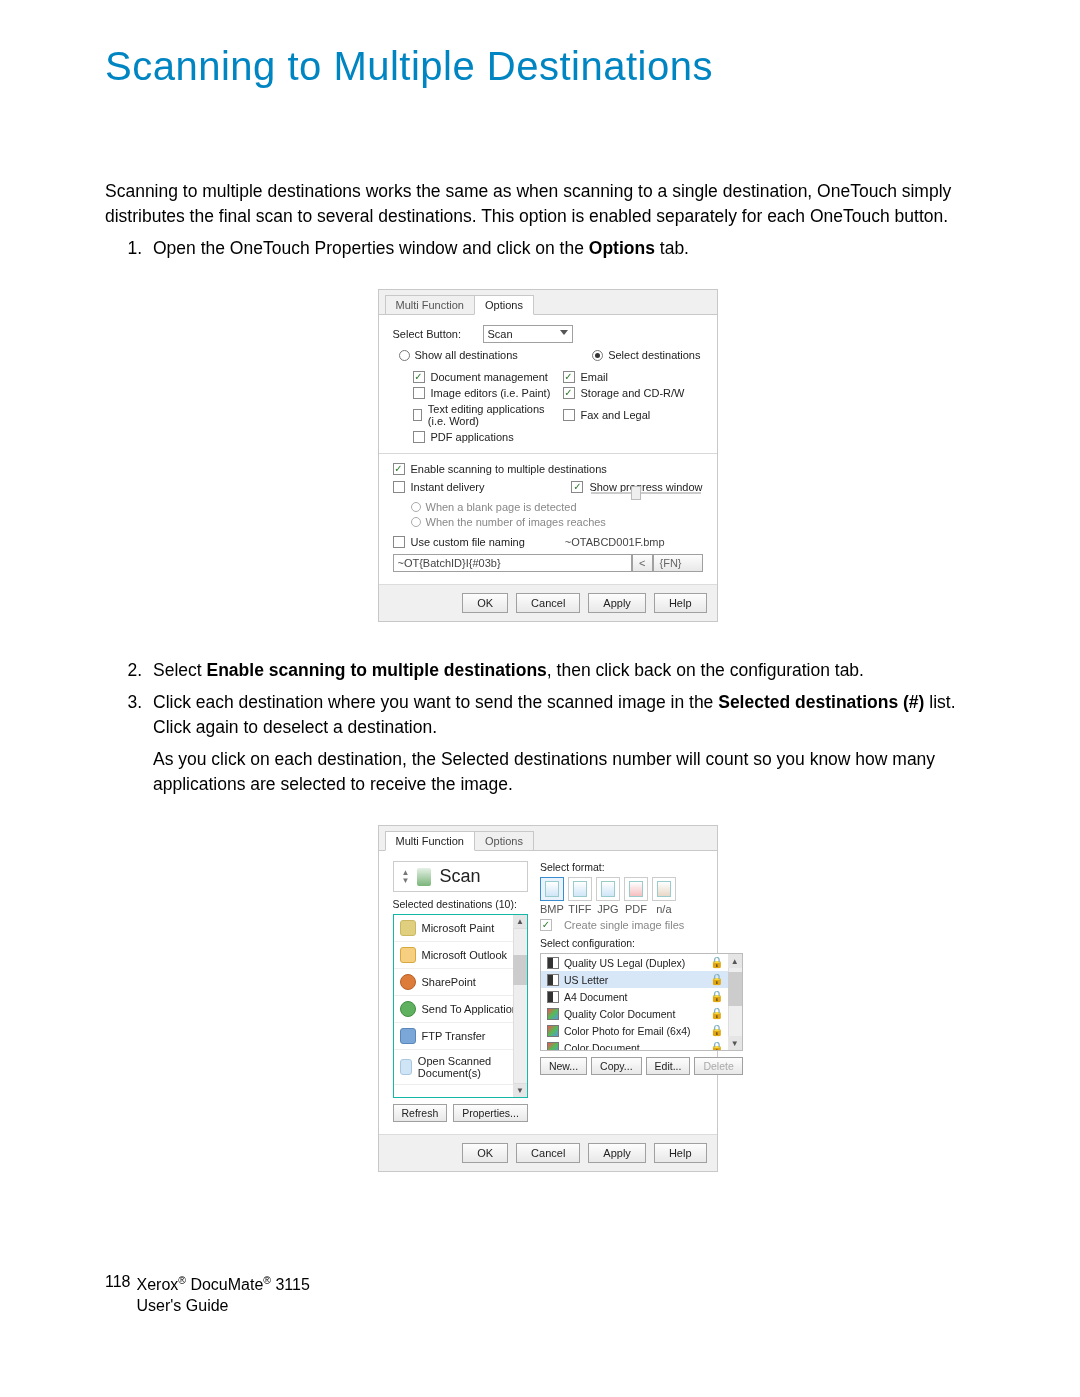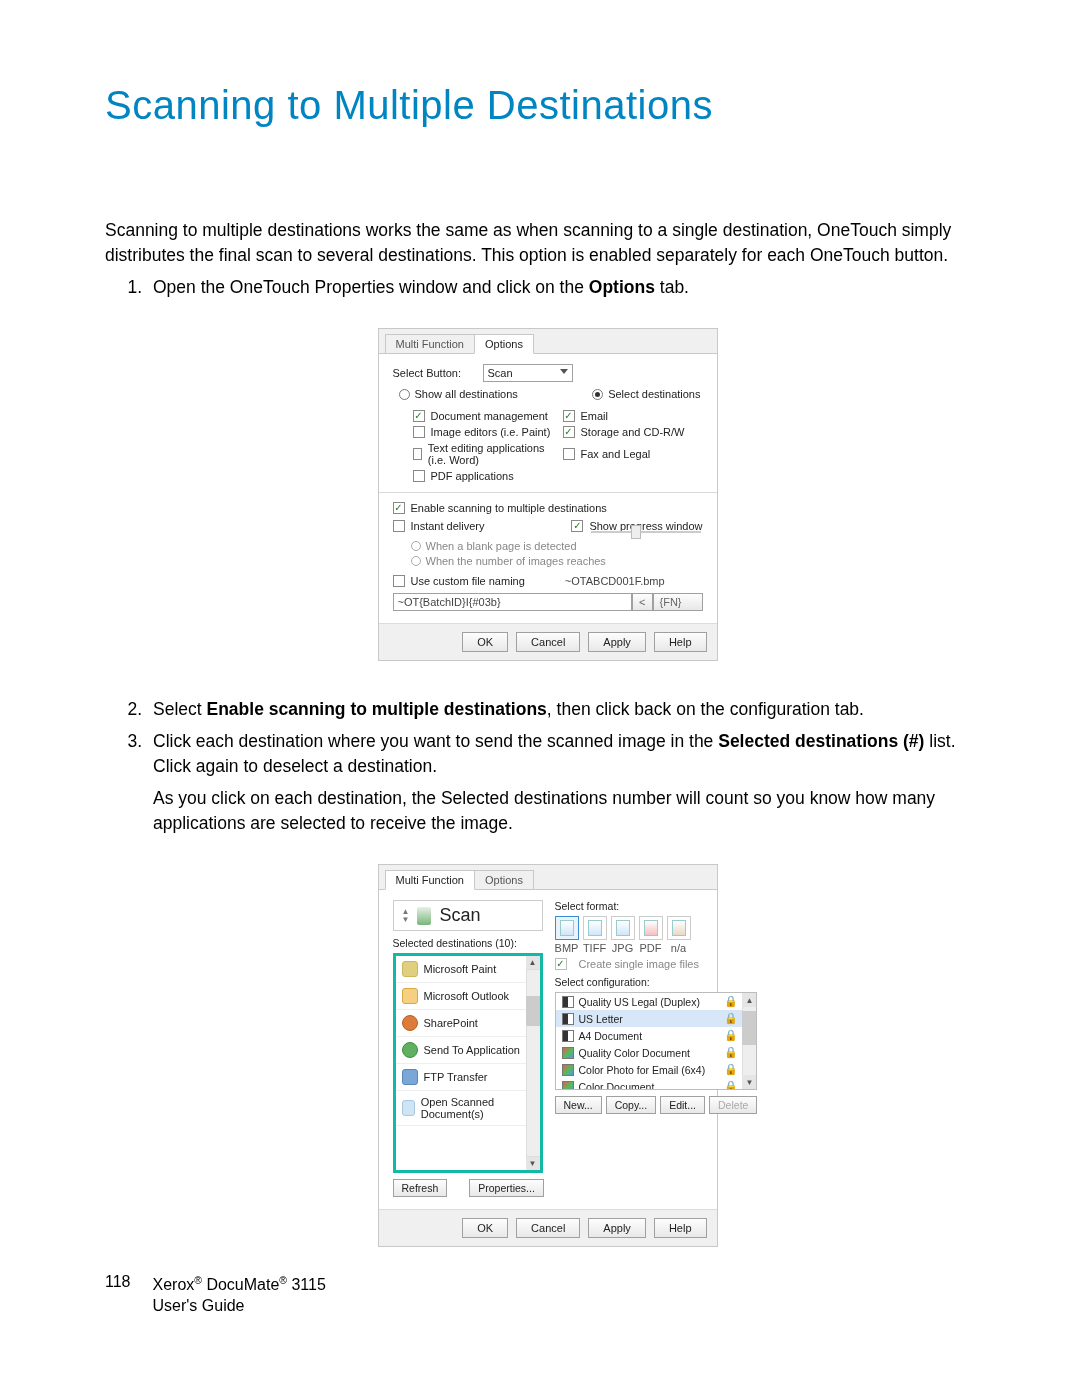--- a/index.html
+++ b/index.html
@@ -7,21 +7,21 @@
     margin: 0;
     padding: 0;
     font-family: Arial, Helvetica, sans-serif;
     background: #fff;
     width: 1080px;
     height: 1397px;
     position: relative;
     color: #000;
   }
   .page {
-    padding: 83px 90px 0 105px;
+    padding: 44px 90px 0 105px;
   }
   h1.title {
     font-family: "Segoe UI Light", "Segoe UI", Arial, sans-serif;
     font-weight: 300;
     font-size: 40px;
     color: #0085c3;
     margin: 0 0 90px 0;
     letter-spacing: 0.5px;
   }
   p.body {
@@ -144,38 +144,38 @@
     align-items: center;
     gap: 8px;
     border: 1px solid #ccc;
     padding: 4px 8px;
     margin-bottom: 6px;
   }
   .arrowpair { display: flex; flex-direction: column; font-size: 8px; color: #777; line-height: 8px; }
   .scan-icon { width: 14px; height: 18px; background: linear-gradient(#e5f0e5,#7ab57a); border-radius: 2px; }
   .scan-title { font-size: 18px; font-family: "Segoe UI", sans-serif; }
   .sd-label { font-size: 10.5px; margin-bottom: 4px; }
-  .dest-list { border: 3px solid #14b8a6; background: #fff; height: 220px; overflow: hidden; position: relative; }
+  .dest-list { border: 1px solid #14b8a6; background: #fff; height: 184px; overflow: hidden; position: relative; }
   .dest-list .scroll { position: absolute; right: 0; top: 0; bottom: 0; width: 14px; background: #eee; border-left: 1px solid #ddd; }
   .dest-list .thumb { position: absolute; right: 0; top: 40px; width: 14px; height: 30px; background: #ccc; }
   .dest-list .arrowup, .dest-list .arrowdn { position: absolute; right: 0; width: 14px; height: 14px; background: #e5e5e5; display: flex; align-items: center; justify-content: center; font-size: 8px; color: #555; }
   .dest-list .arrowup { top: 0; border-bottom: 1px solid #ddd; }
   .dest-list .arrowdn { bottom: 0; border-top: 1px solid #ddd; }
   .dli { display: flex; align-items: center; gap: 6px; padding: 5px 6px; border-bottom: 1px solid #eee; }
   .dli .ico { width: 16px; height: 16px; border-radius: 3px; display: inline-block; }
   .ico.paint { background: #e0cf7f; border: 1px solid #c9b85f; }
   .ico.outlook { background: #f6d080; border: 1px solid #d8a840; }
   .ico.sp { background: #dd7b3a; border-radius: 50%; border: 1px solid #b85f25; }
   .ico.sta { background: #5fb05f; border-radius: 50%; border: 1px solid #3f8e3f; }
   .ico.ftp { background: #7aa7d8; border: 1px solid #5a87b8; }
   .ico.open { background: #cfe5f5; border: 1px solid #a8c8e0; }
 
   .btn-sm { border: 1px solid #a0a0a0; background: linear-gradient(#fdfdfd,#e8e8e8); padding: 2px 8px; font-size: 10.5px; }
   .btn-sm.disabled { color: #aaa; }
-  .two-btn { display: flex; gap: 22px; margin-top: 6px; }
+  .two-btn { display: flex; gap: 6px; margin-top: 6px; }
 
   .sf-label { font-size: 10.5px; margin-bottom: 4px; }
   .fmtrow { display: flex; gap: 4px; margin-bottom: 2px; }
   .fmt { width: 24px; height: 24px; border: 1px solid #ccc; display: flex; align-items: center; justify-content: center; font-size: 10px; background: #fff; }
   .fmt.sel { border: 1px solid #3a8dd0; background: #eaf3fb; }
   .fmt-icon { width: 14px; height: 16px; background: linear-gradient(#fff,#d0e6f8); border: 1px solid #9cc; }
   .fmttext { display: flex; gap: 4px; font-size: 11px; color: #555; }
   .fmttext span { width: 24px; text-align: center; }
   .csif { display: flex; align-items: center; gap: 12px; margin: 4px 0 6px 0; color: #888; }
   .csif .cbox { border-color: #bbb; }
@@ -197,21 +197,21 @@
   .cfg-btns { display: flex; gap: 4px; margin-top: 6px; justify-content: space-between; }
 
   
   .page-footer {
     position: absolute;
     left: 105px;
     bottom: 80px;
     font-size: 16px;
     display: flex;
     align-items: flex-start;
-    gap: 22px;
+    gap: 6px;
   }
   .page-footer .pn { font-size: 16px; }
   .page-footer .prod { line-height: 1.35; }
   sup { font-size: 0.65em; }
 </style>
 </head>
 <body>
 
 <div class="page">
   <h1 class="title">Scanning to Multiple Destinations</h1>

